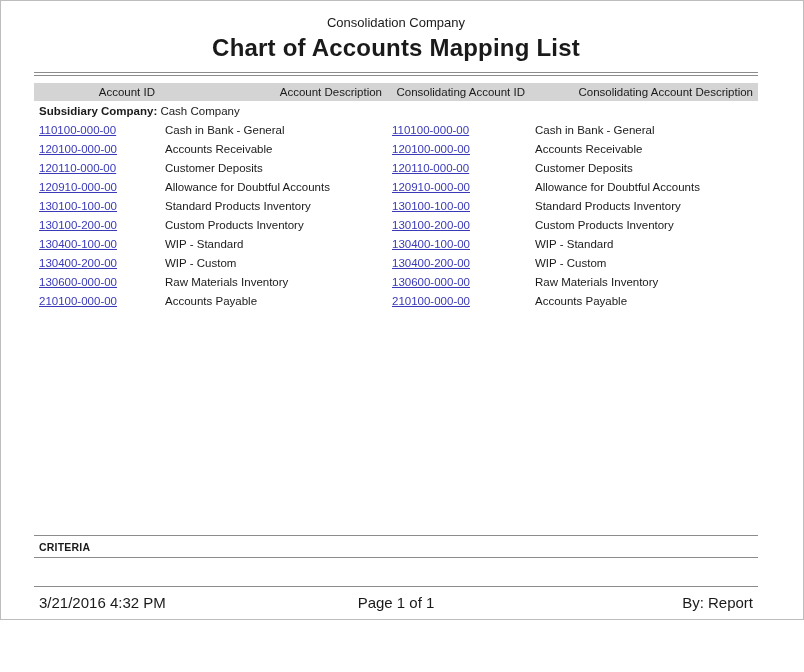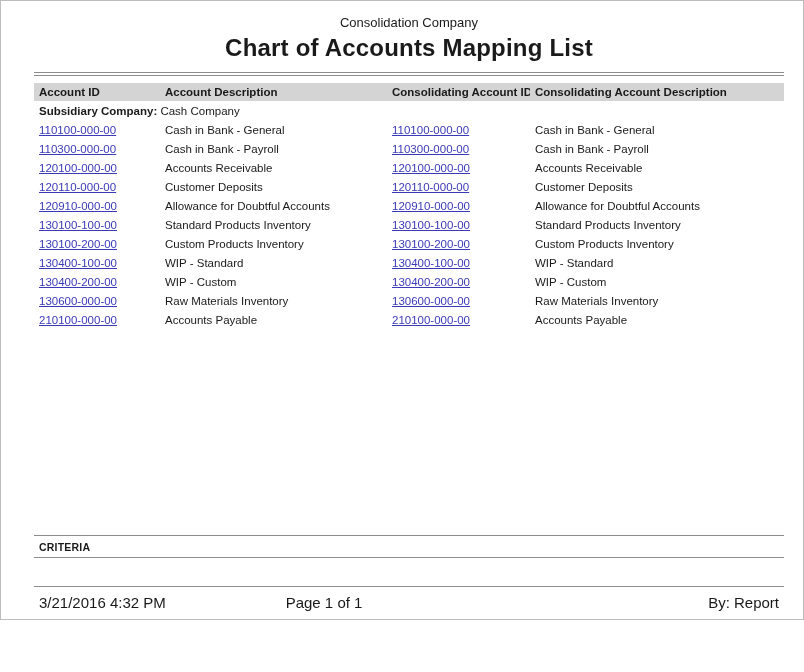--- a/index.html
+++ b/index.html
@@ -8,48 +8,48 @@
     --rule-color:#8c8c8c;
     --text-color:#1a1a1a;
   }
   *{box-sizing:border-box;margin:0;padding:0;}
   html,body{width:804px;height:672px;background:#ffffff;
     font-family:"Liberation Sans", sans-serif;color:var(--text-color);}
   .page{
     position:absolute;top:0;left:0;width:804px;height:620px;
     border:1px solid #bdbdbd;background:#ffffff;
     display:flex;flex-direction:column;
-    padding:0 19px 8px 33px;
+    padding:0 45px 8px 33px;
   }
   .company{margin-top:14px;text-align:center;font-size:13px;}
   .title{margin-top:4px;text-align:center;font-size:24px;font-weight:bold;letter-spacing:0.2px;}
   .double-rule{margin-top:10px;height:4px;border-top:1px solid var(--rule-color);border-bottom:1px solid var(--rule-color);}
   table.accounts{margin-top:7px;width:100%;border-collapse:collapse;font-size:11.5px;table-layout:fixed;}
   col.c1{width:126px;} col.c2{width:227px;} col.c3{width:143px;} col.c4{width:auto;}
   table.accounts th{
-    background:var(--header-bg);text-align:left;font-weight:bold;
+    background:var(--header-bg);text-align:right;font-weight:normal;
     padding:3px 5px;font-size:11.5px;white-space:nowrap;overflow:hidden;
   }
   td.group-cell{padding:3px 5px 2px 5px;font-size:11.5px;}
   .group-label{font-weight:bold;}
   table.accounts td{padding:3px 5px;height:19px;white-space:nowrap;overflow:hidden;vertical-align:middle;}
   .link{color:var(--link-color);text-decoration:underline;cursor:pointer;}
   .flex-spacer{flex:1 1 auto;}
   .criteria{border-top:1px solid var(--rule-color);}
   .criteria-heading{font-size:10.5px;font-weight:bold;padding:5px 5px 4px 5px;letter-spacing:0.2px;}
   .criteria-rule{border-top:1px solid var(--rule-color);}
   .criteria-row{display:flex;font-size:11px;padding:9px 5px 4px 5px;}
   .crit-col1{width:220px;flex:0 0 auto;}
   .crit-col2{width:247px;flex:0 0 auto;}
   .crit-col2 .opt-line{margin-top:2px;}
   .crit-col3{flex:1 1 auto;}
   .spacer2{height:28px;flex:0 0 auto;}
   .footer{border-top:1px solid var(--rule-color);padding:7px 5px 0 5px;display:flex;font-size:15px;}
   .footer > div{flex:1 1 0;}
-  .footer .f-center{text-align:left;}
+  .footer .f-center{text-align:center;}
   .footer .f-right{text-align:right;}
 </style>
 </head>
 <body>
 
 <div class="page">
 
   <div class="company">Consolidation Company</div>
   <div class="title">Chart of Accounts Mapping List</div>
 
@@ -77,26 +77,20 @@
           <span>Cash Company</span>
         </td>
       </tr>
     </tbody>
     <tbody>
         <tr>
           <td><span class="link">110100-000-00</span></td>
           <td>Cash in Bank - General</td>
           <td><span class="link">110100-000-00</span></td>
           <td>Cash in Bank - General</td>
-        </tr>
-        <tr>
-          <td><span class="link">110300-000-00</span></td>
-          <td>Cash in Bank - Payroll</td>
-          <td><span class="link">110300-000-00</span></td>
-          <td>Cash in Bank - Payroll</td>
         </tr>
         <tr>
           <td><span class="link">120100-000-00</span></td>
           <td>Accounts Receivable</td>
           <td><span class="link">120100-000-00</span></td>
           <td>Accounts Receivable</td>
         </tr>
         <tr>
           <td><span class="link">120110-000-00</span></td>
           <td>Customer Deposits</td>

